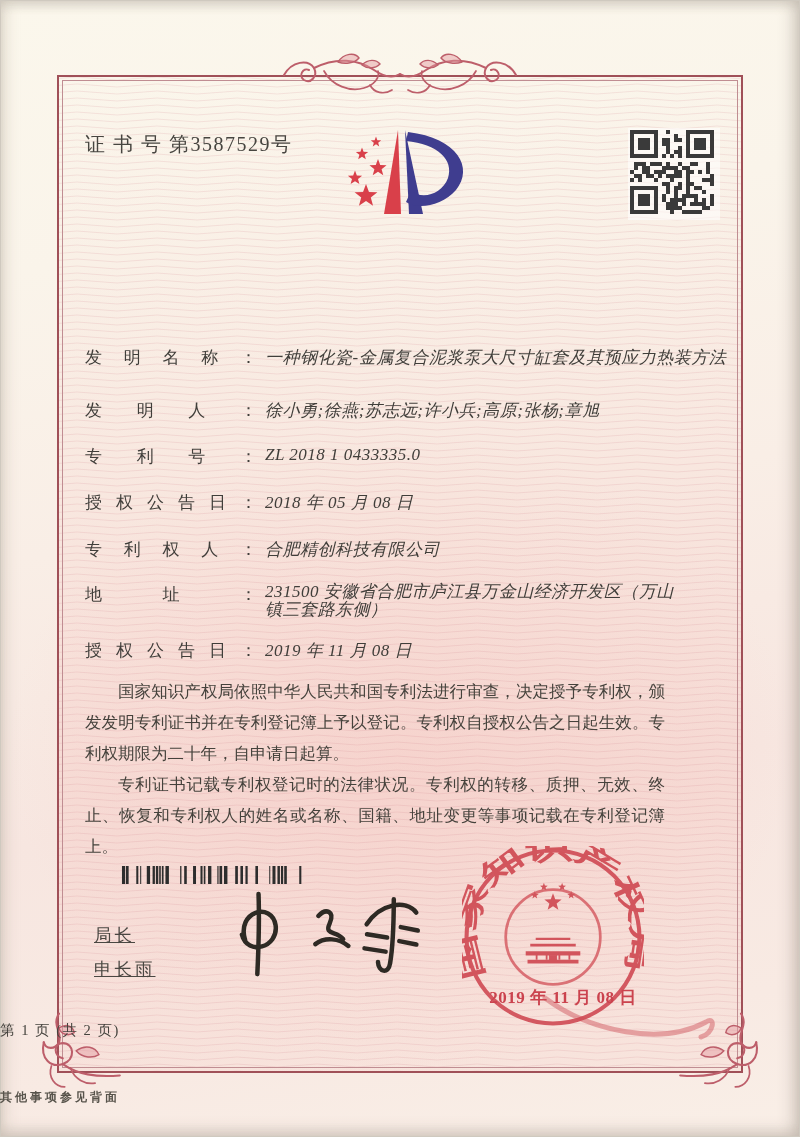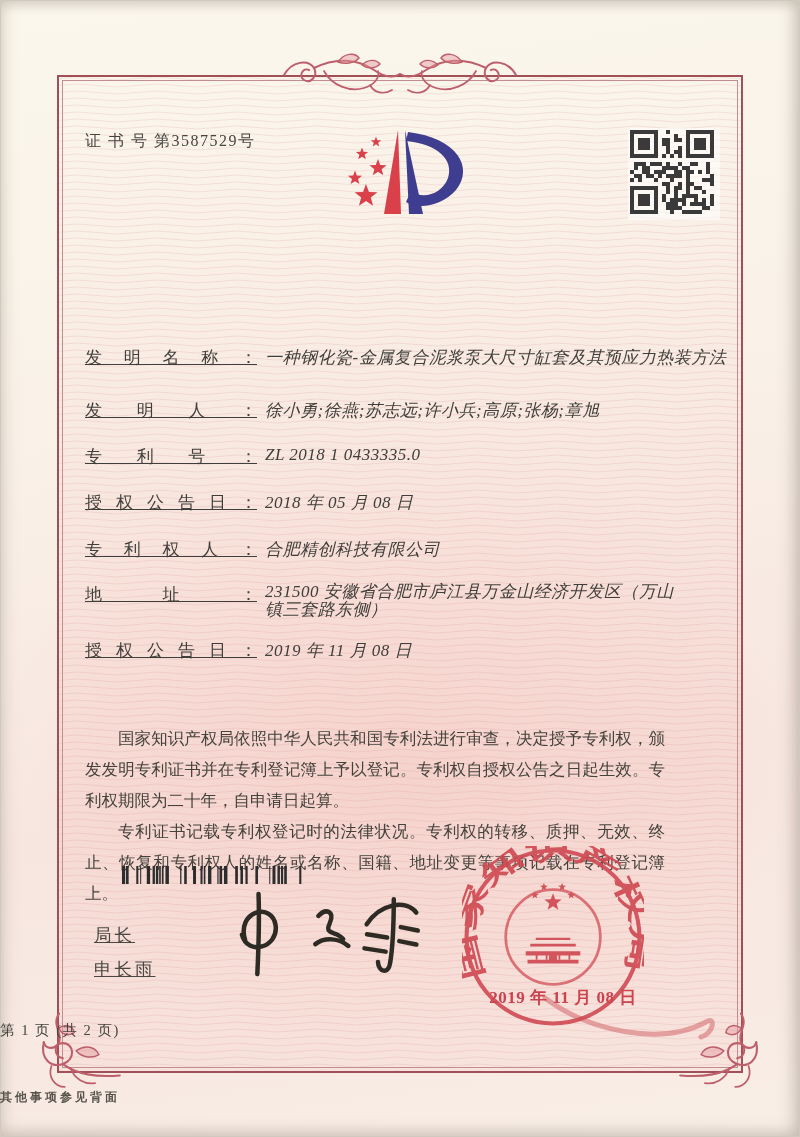--- a/index.html
+++ b/index.html
@@ -11,33 +11,33 @@
       linear-gradient(172deg,#fbf7ec 0%,#faf4ea 22%,#f9eee6 45%,#f7e6e0 68%,#f8eae3 88%,#f9efe7 100%);
     box-shadow: inset 0 0 0 1px #cfc9bf, inset -9px 0 14px rgba(150,140,128,.30),
                 inset 9px 0 12px rgba(190,182,170,.22), inset 0 7px 10px rgba(175,165,152,.22),
                 inset 0 -9px 12px rgba(175,165,152,.25);
   }
   .pink-wash{position:absolute;left:57px;top:75px;right:57px;bottom:64px;
     background:linear-gradient(180deg, rgba(246,215,208,0) 0%, rgba(245,205,198,.22) 40%, rgba(244,196,190,.34) 72%, rgba(246,206,199,.26) 100%);}
   .waves{position:absolute;left:57px;top:75px;width:686px;height:998px;}
   .frame-outer{position:absolute;left:57px;top:75px;right:57px;bottom:64px;border:2px solid #a05058;}
   .frame-inner{position:absolute;inset:3px;border:1px solid #c08d92;}
-  .cert-no{position:absolute;left:85px;top:131px;font-size:16px;letter-spacing:1.5px;color:#474540;}
+  .cert-no{position:absolute;left:85px;top:131px;font-size:20px;letter-spacing:1.5px;color:#474540;}
   .logo{position:absolute;left:322px;top:116px;width:160px;height:118px;}
   .qr{position:absolute;left:628px;top:128px;width:88px;height:88px;background:rgba(255,255,255,.55);padding:2px;}
   .title{position:absolute;left:0;top:244px;width:100%;text-align:center;font-size:37px;font-weight:700;
     letter-spacing:.8em;text-indent:.8em;color:#3a3a3a;}
   .fields{position:absolute;left:85px;top:0;width:650px;font-size:17px;color:#403e3a;}
   .frow{position:absolute;left:0;white-space:nowrap;}
-  .flabel{display:inline-block;width:172px;text-align:justify;text-align-last:justify;vertical-align:top;text-decoration:underline;}
+  .flabel{display:inline-block;width:172px;text-align:justify;text-align-last:justify;vertical-align:top;}
   .fvalue{margin-left:8px;letter-spacing:.5px;font-style:italic;}
   .fvalue.wrap{display:inline-block;white-space:normal;width:420px;line-height:18px;vertical-align:top;}
   .grant-no{position:absolute;left:358px;top:0;white-space:nowrap;}
   .paras{position:absolute;left:85px;top:676px;width:580px;font-size:16.5px;line-height:31px;
-    text-align:justify;color:#45423c;margin-top:47px;}
+    text-align:justify;color:#45423c;}
   .paras p{margin:0;text-indent:2em;}
   .barcode{position:absolute;left:94px;top:866px;width:212px;height:18px;}
   .signature{position:absolute;left:215px;top:878px;width:205px;height:114px;transform:rotate(-2deg);}
   .director{position:absolute;left:94px;top:918px;font-size:17.5px;line-height:34px;letter-spacing:3px;color:#4a4742;text-decoration:underline;}
   .seal{position:absolute;left:462px;top:846px;width:182px;height:182px;opacity:.9;}
   .seal-date{position:absolute;left:478px;top:986px;width:170px;text-align:center;font-size:17px;
     font-weight:700;color:#cb434e;letter-spacing:.5px;}
   .page-info{position:absolute;left:0;top:1021px;width:100%;text-align:left;font-size:14.5px;
     letter-spacing:1.5px;color:#45433e;}
   .back-note{position:absolute;left:0;top:1089px;width:756px;text-align:left;font-size:12px;

